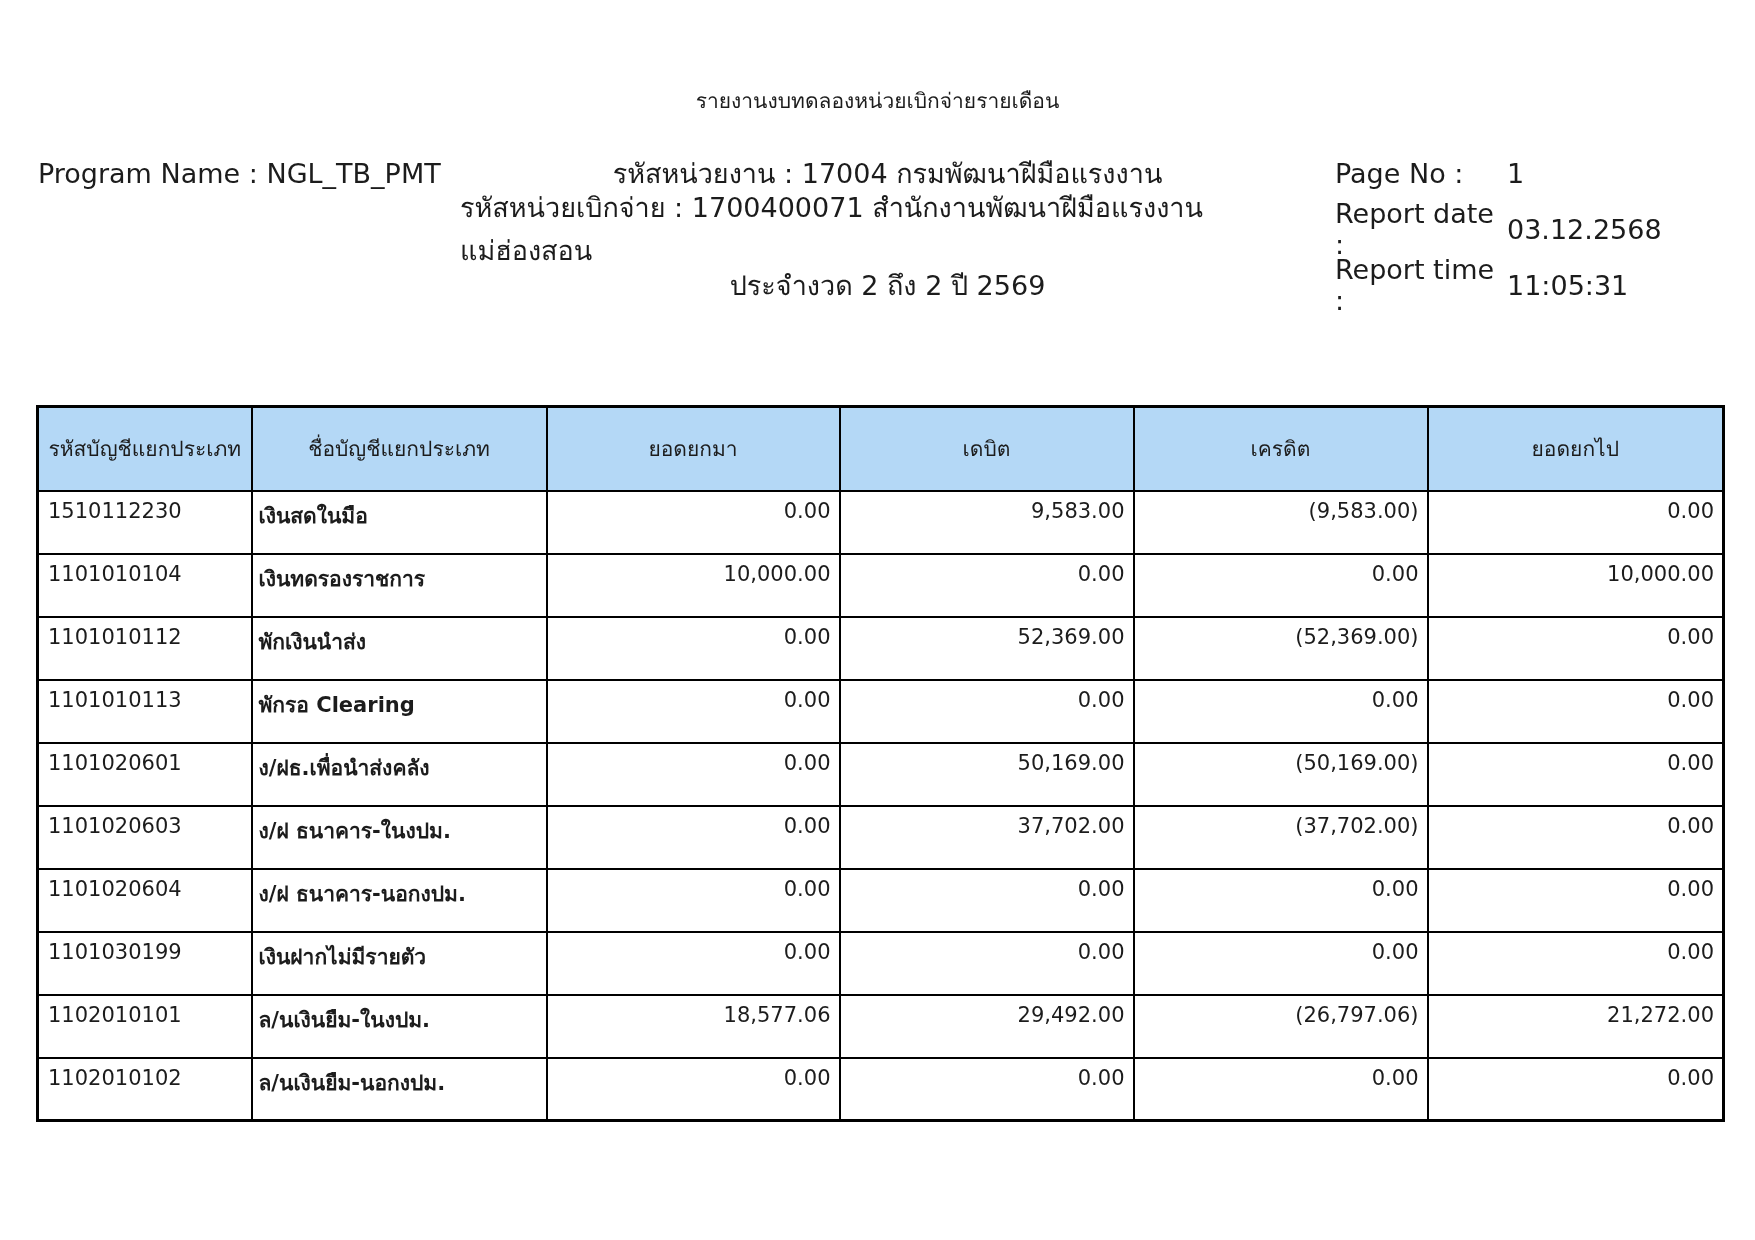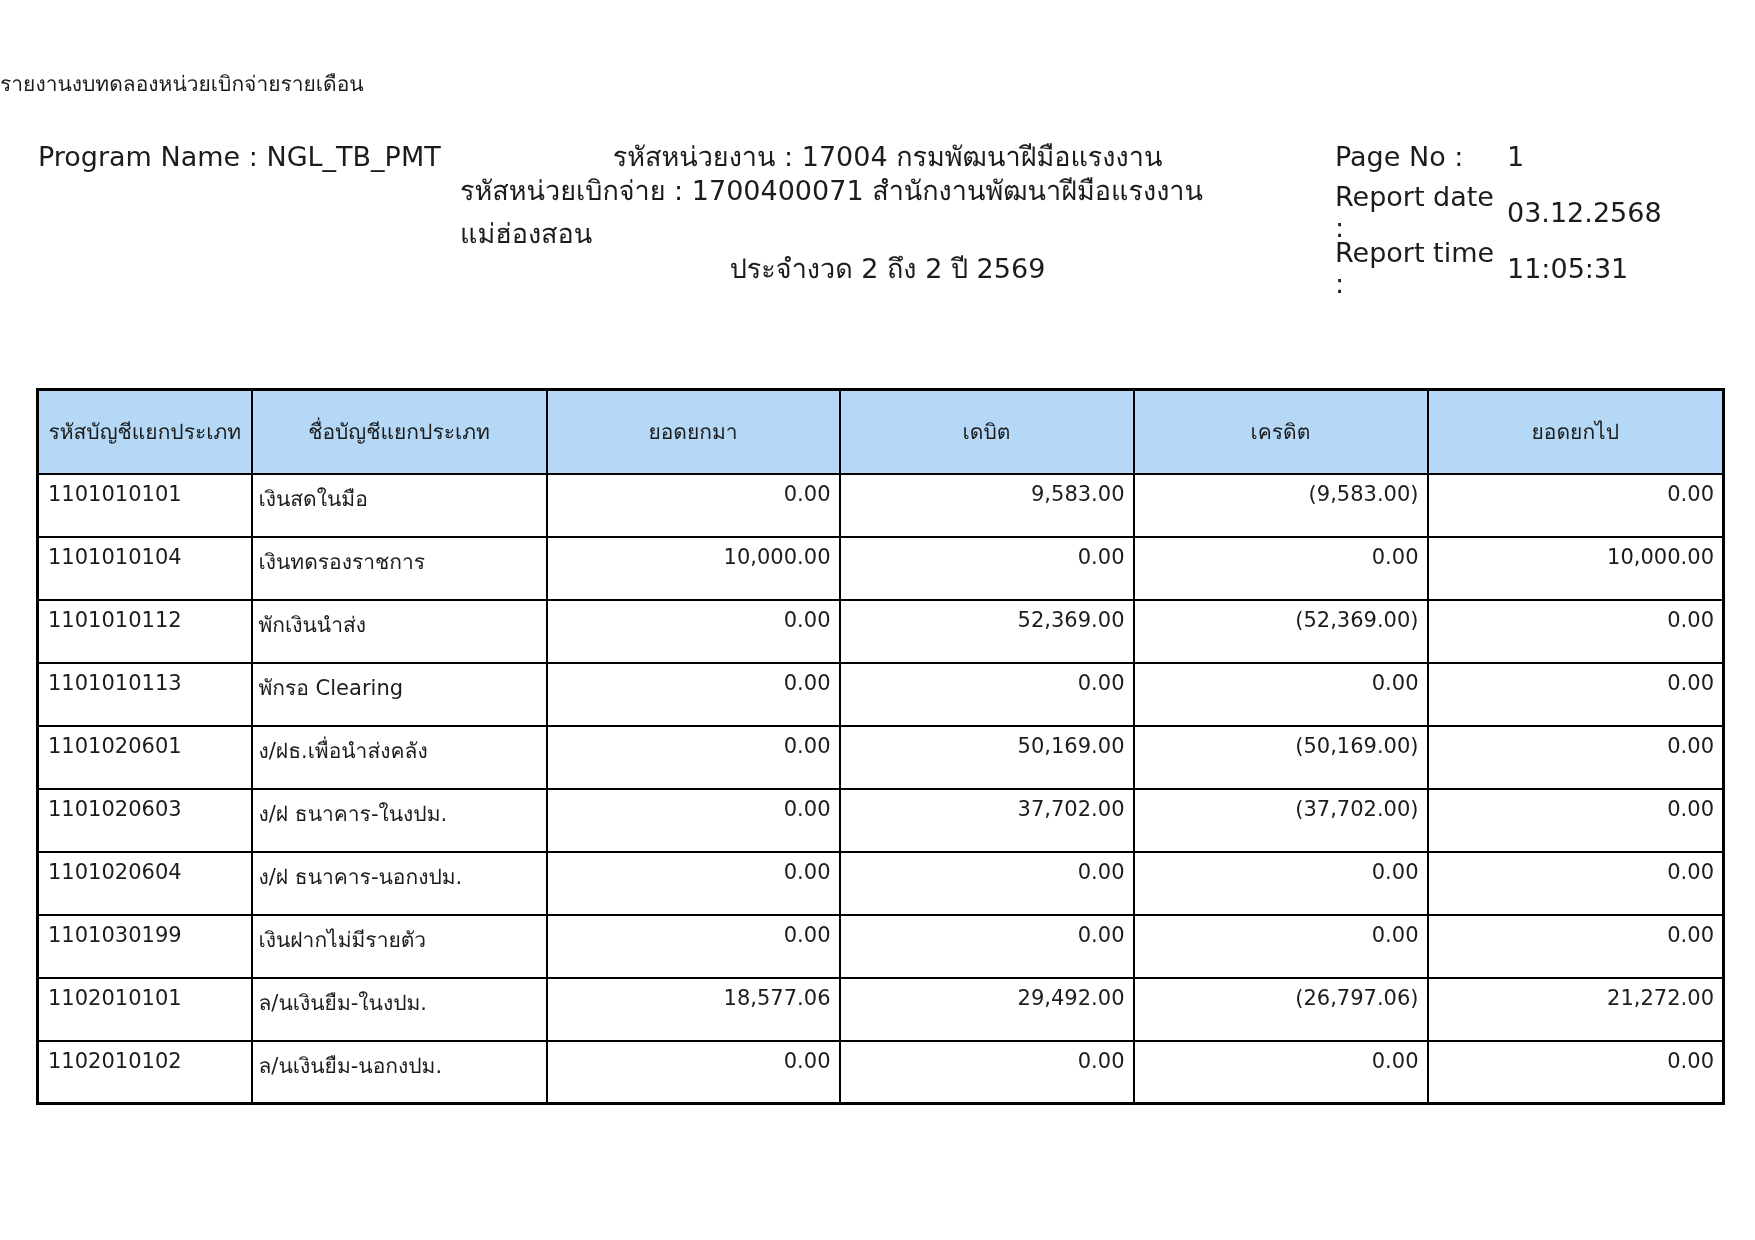--- a/index.html
+++ b/index.html
@@ -4,21 +4,22 @@
 <style>
   * { margin: 0; padding: 0; box-sizing: border-box; }
   html, body {
     width: 1755px; height: 1240px;
     background: #ffffff;
     font-family: "DejaVu Sans", "Liberation Sans", sans-serif;
     color: #1c1c1c;
     overflow: hidden;
   }
   .page-title {
-    margin-top: 67px;
+    margin-top: 84px;
+    text-align: center;
     font-size: 21px;
   }
   .header-grid {
     display: grid;
     grid-template-columns: 460px 1fr 440px;
     margin-top: 28px;
     align-items: start;
   }
   .hdr-left { padding-left: 38px; }
   .hdr-center { text-align: left; }
@@ -47,21 +48,21 @@
     font-weight: normal;
     text-align: center;
     vertical-align: middle;
   }
   table.tb tbody td {
     height: 63px;
     vertical-align: top;
     padding-top: 7px;
   }
   td.c-code { text-align: left; padding-left: 9px; }
-  td.c-name { text-align: left; padding-left: 6px; }
+  td.c-name { text-align: left; padding-left: 6px; font-weight: bold; }
   td.c-num  { text-align: right; padding-right: 8px; }
 </style>
 </head>
 <body>
 
 <div class="page-title">รายงานงบทดลองหน่วยเบิกจ่ายรายเดือน</div>
 
 <div class="header-grid">
   <div class="hdr-left">
     <div class="hdr-line">
@@ -103,21 +104,21 @@
       <th>รหัสบัญชีแยกประเภท</th>
       <th>ชื่อบัญชีแยกประเภท</th>
       <th>ยอดยกมา</th>
       <th>เดบิต</th>
       <th>เครดิต</th>
       <th>ยอดยกไป</th>
     </tr>
   </thead>
   <tbody>
     <tr>
-      <td class="c-code">1101010101</td>
+      <td class="c-code">1510112230</td>
       <td class="c-name">เงินสดในมือ</td>
       <td class="c-num">0.00</td>
       <td class="c-num">9,583.00</td>
       <td class="c-num">(9,583.00)</td>
       <td class="c-num">0.00</td>
     </tr>
     <tr>
       <td class="c-code">1101010104</td>
       <td class="c-name">เงินทดรองราชการ</td>
       <td class="c-num">10,000.00</td>

